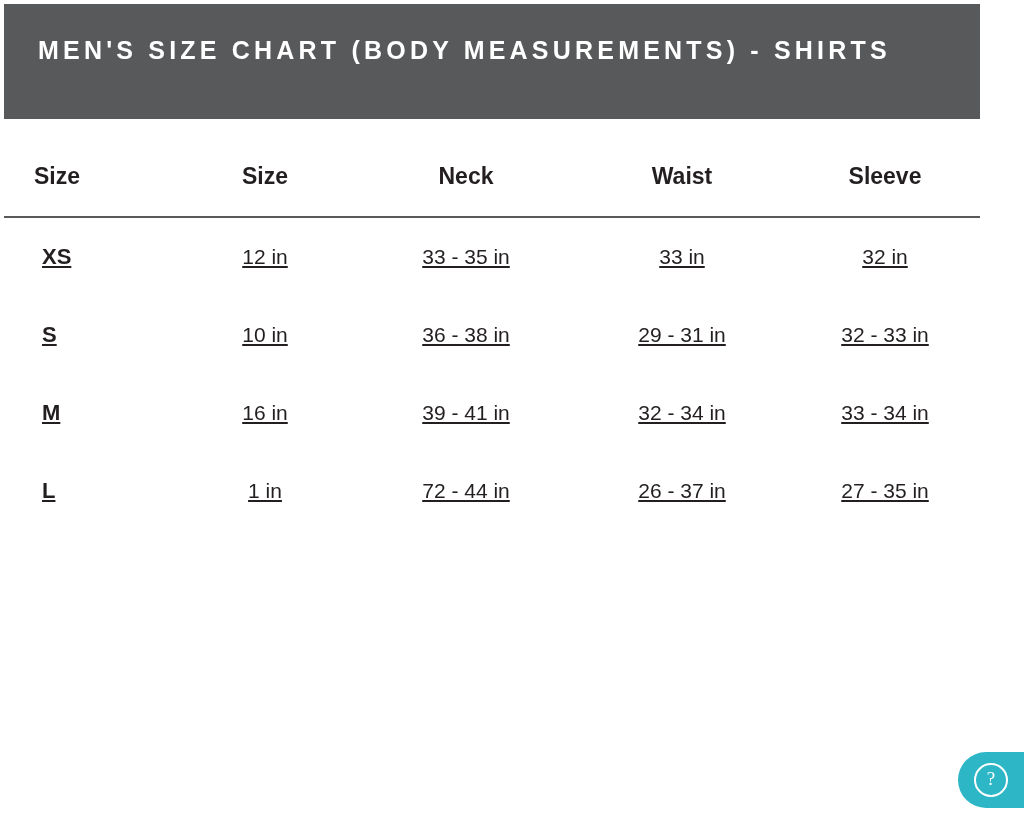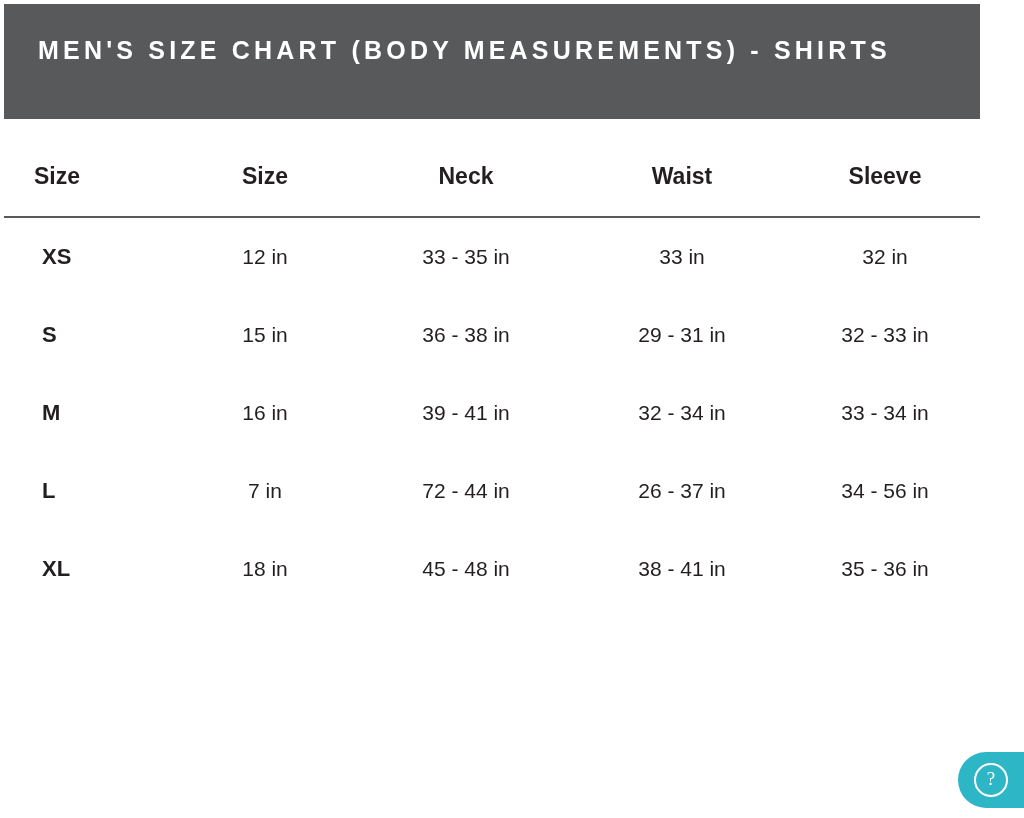--- a/index.html
+++ b/index.html
@@ -59,20 +59,21 @@
   table.size-table thead th.col-size {
     text-align: left;
     padding-left: 30px;
   }
   table.size-table tbody td {
     font-size: 21px;
     color: #231f20;
     text-align: center;
     padding: 26px 0 26px 0;
     font-weight: normal;
+    text-decoration: underline;
   }
   table.size-table tbody td.col-size {
     text-align: left;
     padding-left: 38px;
     font-weight: bold;
     font-size: 22px;
   }
   
   col.c0 { width: 168px; }
   col.c1 { width: 186px; }
@@ -135,45 +136,38 @@
       <tbody>
         <tr>
           <td class="col-size">XS</td>
           <td>12 in</td>
           <td>33 - 35 in</td>
           <td>33 in</td>
           <td>32 in</td>
         </tr>
         <tr>
           <td class="col-size">S</td>
-          <td>15 in</td>
+          <td>10 in</td>
           <td>36 - 38 in</td>
           <td>29 - 31 in</td>
           <td>32 - 33 in</td>
         </tr>
         <tr>
           <td class="col-size">M</td>
           <td>16 in</td>
           <td>39 - 41 in</td>
           <td>32 - 34 in</td>
           <td>33 - 34 in</td>
         </tr>
         <tr>
           <td class="col-size">L</td>
-          <td>7 in</td>
+          <td>1 in</td>
           <td>72 - 44 in</td>
           <td>26 - 37 in</td>
-          <td>34 - 56 in</td>
-        </tr>
-        <tr>
-          <td class="col-size">XL</td>
-          <td>18 in</td>
-          <td>45 - 48 in</td>
-          <td>38 - 41 in</td>
-          <td>35 - 36 in</td>
+          <td>27 - 35 in</td>
         </tr>
       </tbody>
     </table>
   </div>
 
   <div class="help-bubble">
     <div class="q">?</div>
   </div>
 
 </div>

